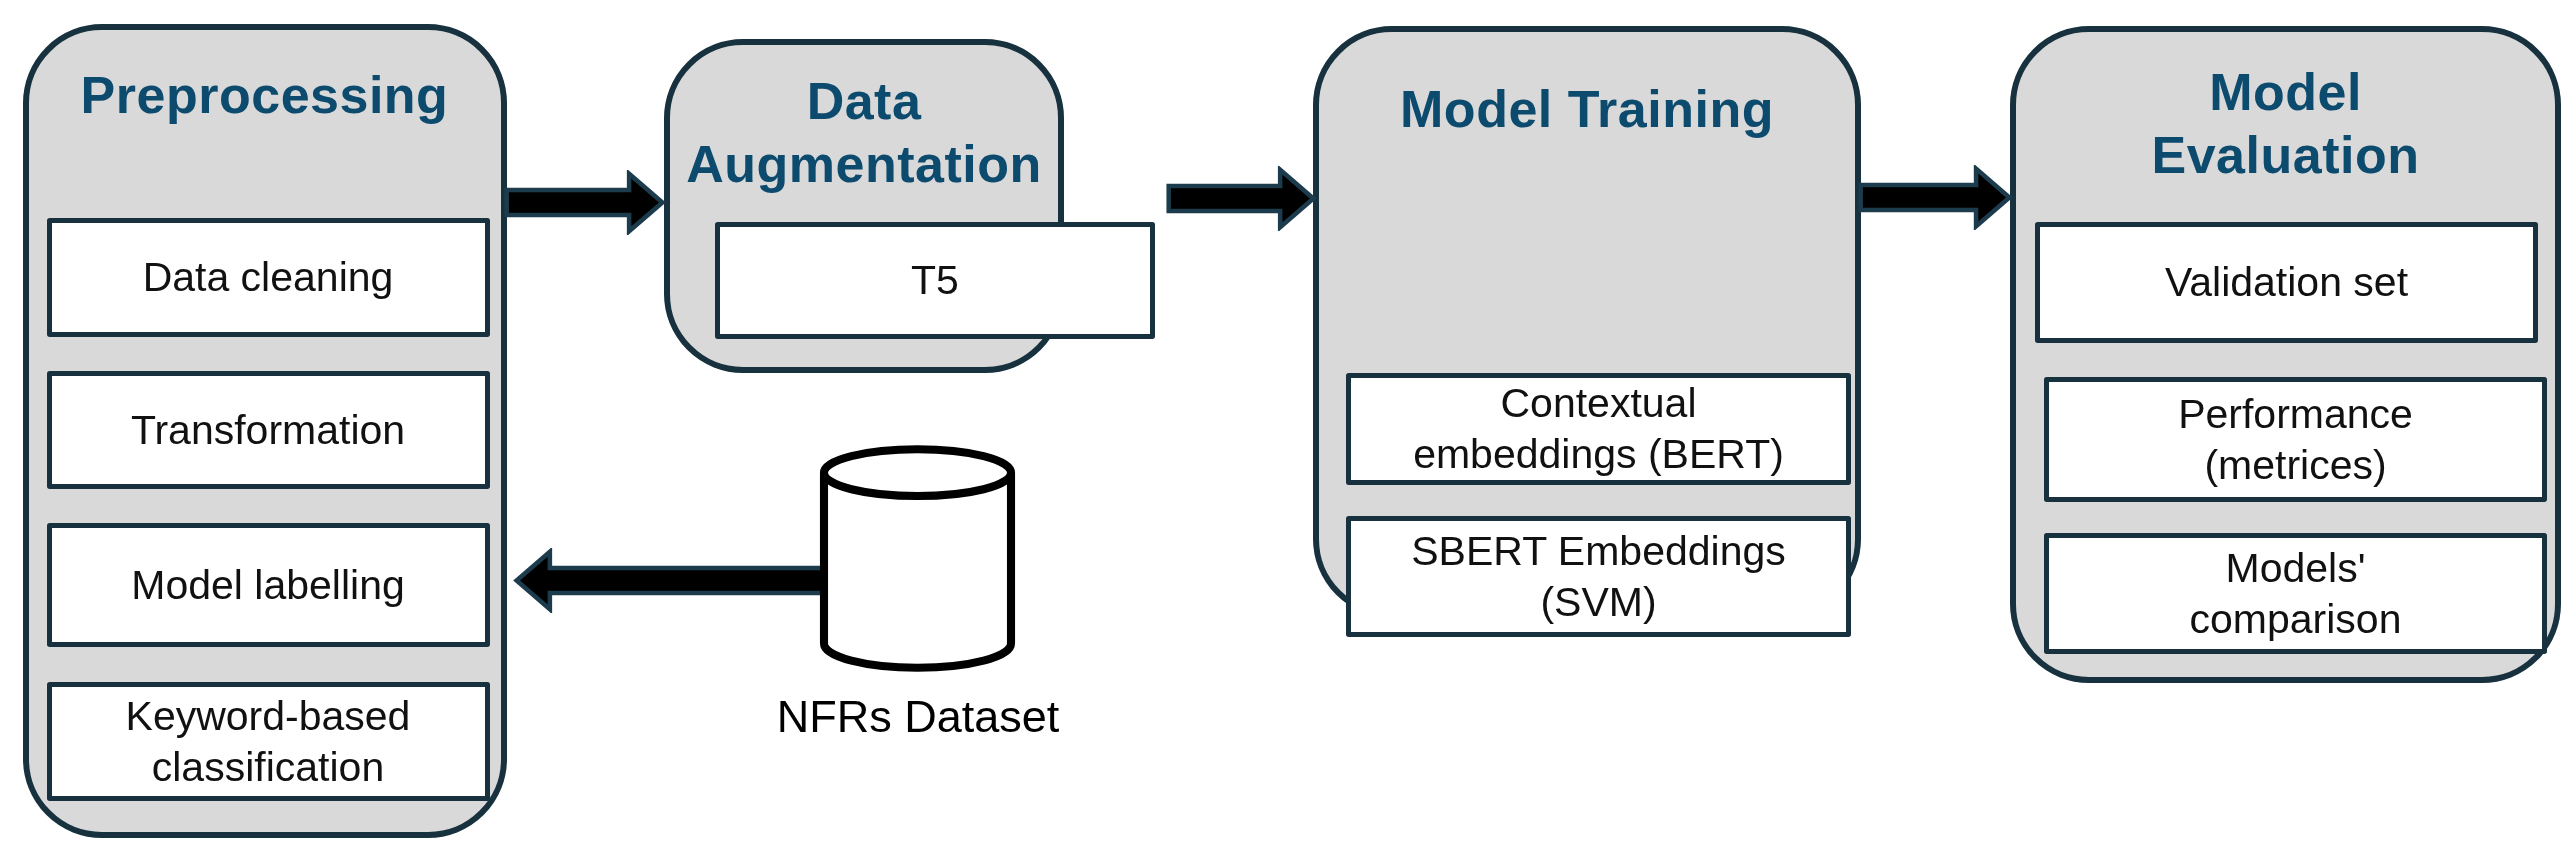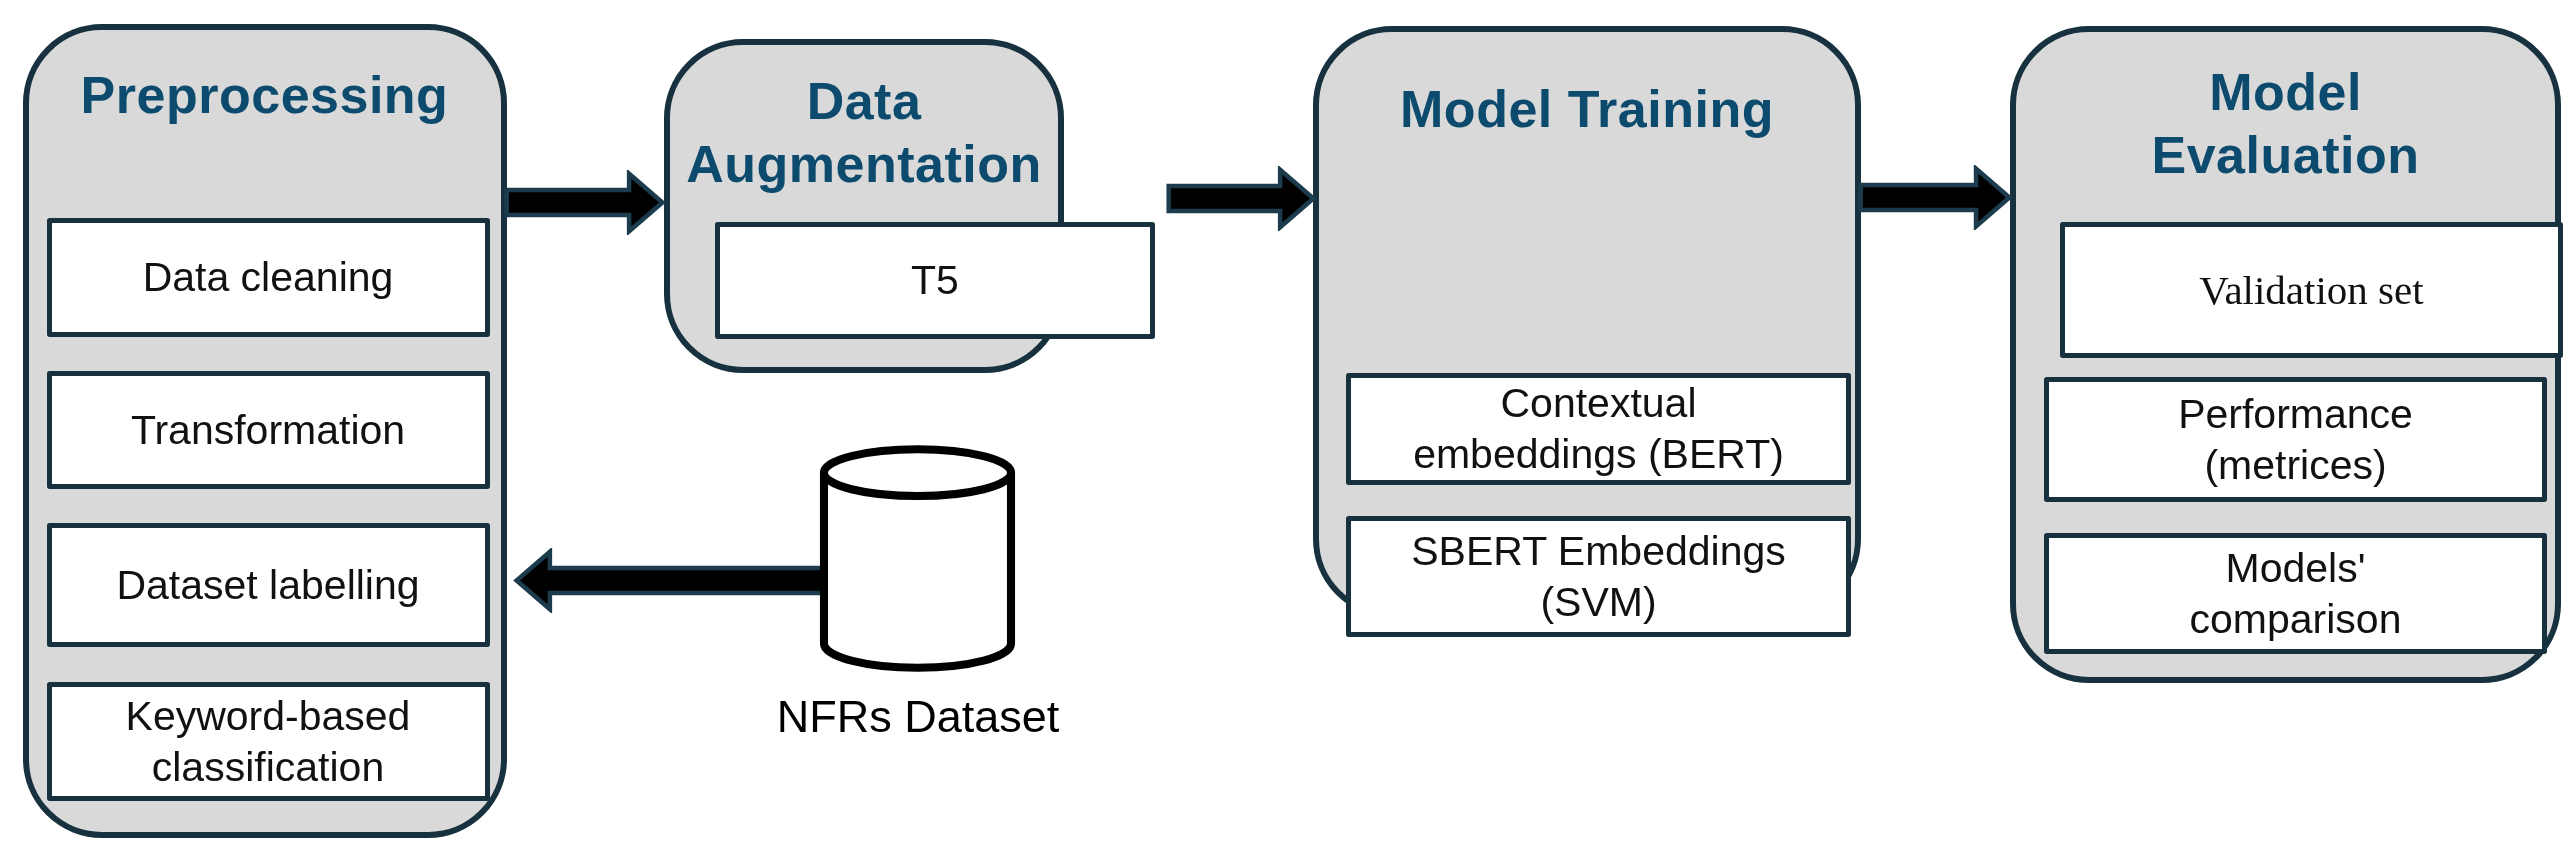--- a/index.html
+++ b/index.html
@@ -69,21 +69,21 @@
 
   <div class="group-box" style="left:22.5px; top:24px; width:484px; height:814px;">
     <div class="group-title" style="top:34px;">Preprocessing</div>
     <div class="step-box" style="left:18px; top:188px; width:443px; height:119px;">
       <div class="step-text">Data cleaning</div>
     </div>
     <div class="step-box" style="left:18px; top:341px; width:443px; height:118px;">
       <div class="step-text">Transformation</div>
     </div>
     <div class="step-box" style="left:18px; top:493px; width:443px; height:124px;">
-      <div class="step-text">Dataset labelling</div>
+      <div class="step-text">Model labelling</div>
     </div>
     <div class="step-box" style="left:18px; top:652px; width:443px; height:119px;">
       <div class="step-text">Keyword-based
 classification</div>
     </div>
   </div>
 
   <div class="group-box" style="left:664px; top:39px; width:400px; height:334px;">
     <div class="group-title" style="top:25px;">Data
 Augmentation</div>
@@ -100,21 +100,21 @@
     </div>
     <div class="step-box" style="left:27px; top:484px; width:505px; height:121px;">
       <div class="step-text">SBERT Embeddings
 (SVM)</div>
     </div>
   </div>
 
   <div class="group-box" style="left:2010px; top:26px; width:551px; height:657px;padding-left:48px;">
     <div class="group-title" style="top:29px;">Model
 Evaluation</div>
-    <div class="step-box" style="left:44px; top:190px; width:503px; height:136px;font-family:Liberation Serif, serif;">
+    <div class="step-box" style="left:19px; top:190px; width:503px; height:121px;">
       <div class="step-text">Validation set</div>
     </div>
     <div class="step-box" style="left:28px; top:345px; width:503px; height:125px;">
       <div class="step-text">Performance
 (metrices)</div>
     </div>
     <div class="step-box" style="left:28px; top:501px; width:503px; height:121px;">
       <div class="step-text">Models'
 comparison</div>
     </div>

